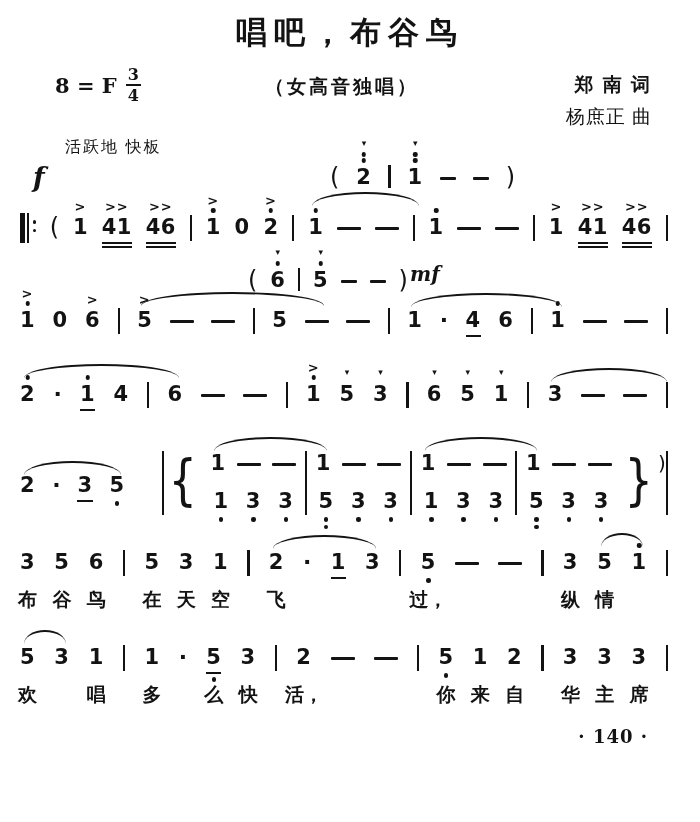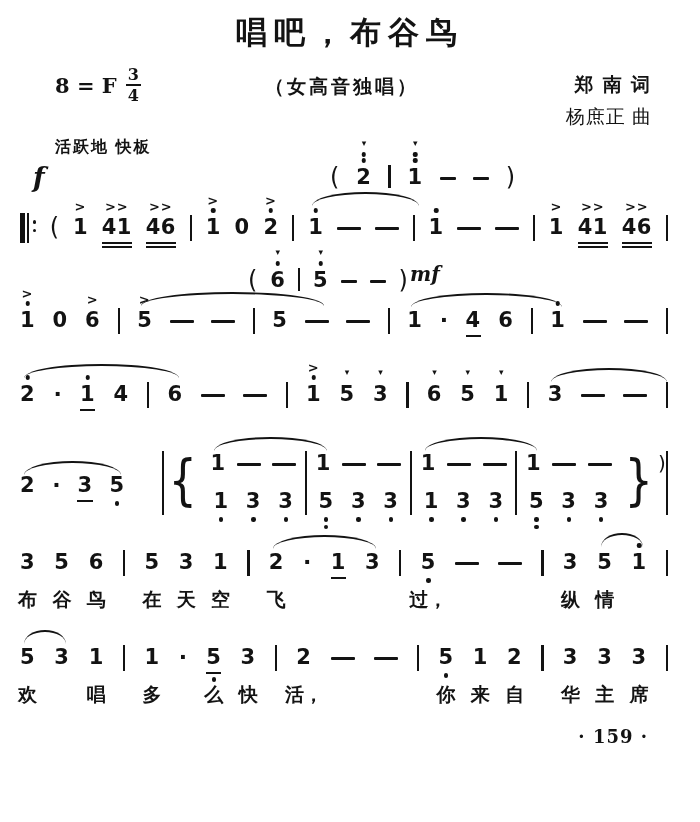--- a/index.html
+++ b/index.html
@@ -9,21 +9,21 @@
        font-size:31px;font-weight:700;letter-spacing:7px;}
   .keysig{position:absolute;left:55px;top:66px;display:flex;align-items:center;gap:9px;
        font:700 21px "DejaVu Serif","Liberation Serif",serif;}
   .frac{display:inline-flex;flex-direction:column;align-items:center;
        font:700 16px "DejaVu Serif",serif;line-height:17px;}
   .frac .fl{width:15px;height:2px;background:#131313;margin:1px 0;}
   .subttl{position:absolute;top:74px;left:0;right:16px;text-align:center;
        font-size:19px;font-weight:700;letter-spacing:3px;}
   .lyrc{position:absolute;right:48px;top:72px;font-size:19px;font-weight:700;letter-spacing:2px;}
   .comp{position:absolute;right:48px;top:104px;font-size:19px;font-weight:400;letter-spacing:1px;}
-  .tempo{position:absolute;left:55px;top:137px;font-size:16px;font-weight:700;letter-spacing:2px;}
+  .tempo{position:absolute;left:65px;top:137px;font-size:16px;font-weight:400;letter-spacing:2px;}
   .dynf{position:absolute;left:33px;top:162px;font:italic 700 27px "DejaVu Serif",serif;}
   .pgnum{position:absolute;right:52px;top:726px;font:700 18px "DejaVu Serif",serif;letter-spacing:1px;}
 
   .sys{position:absolute;left:20px;width:648px;}
   .mrow{display:flex;justify-content:space-between;align-items:flex-start;}
   .mrow.inline{position:absolute;display:inline-flex;gap:17px;left:0;}
   .cue{position:absolute;display:flex;justify-content:space-between;align-items:flex-start;}
   .mf{position:absolute;font:italic 700 20px "DejaVu Serif",serif;}
 
   .note{position:relative;display:inline-flex;flex-direction:column;align-items:center;min-width:13px;}
@@ -552,13 +552,13 @@
         <span class="note">
           <span class="dg">3</span>
           <span class="lyr">席</span>
         </span>
         <div class="bar"></div>
       </div>
       <div class="slur" style="left: 3.78125px; width: 41.8906px; top: -15px;"></div>
     </div>
   </div>
 
-<div class="pgnum">· 159 ·</div>
+<div class="pgnum">· 140 ·</div>
 
 </body></html>

